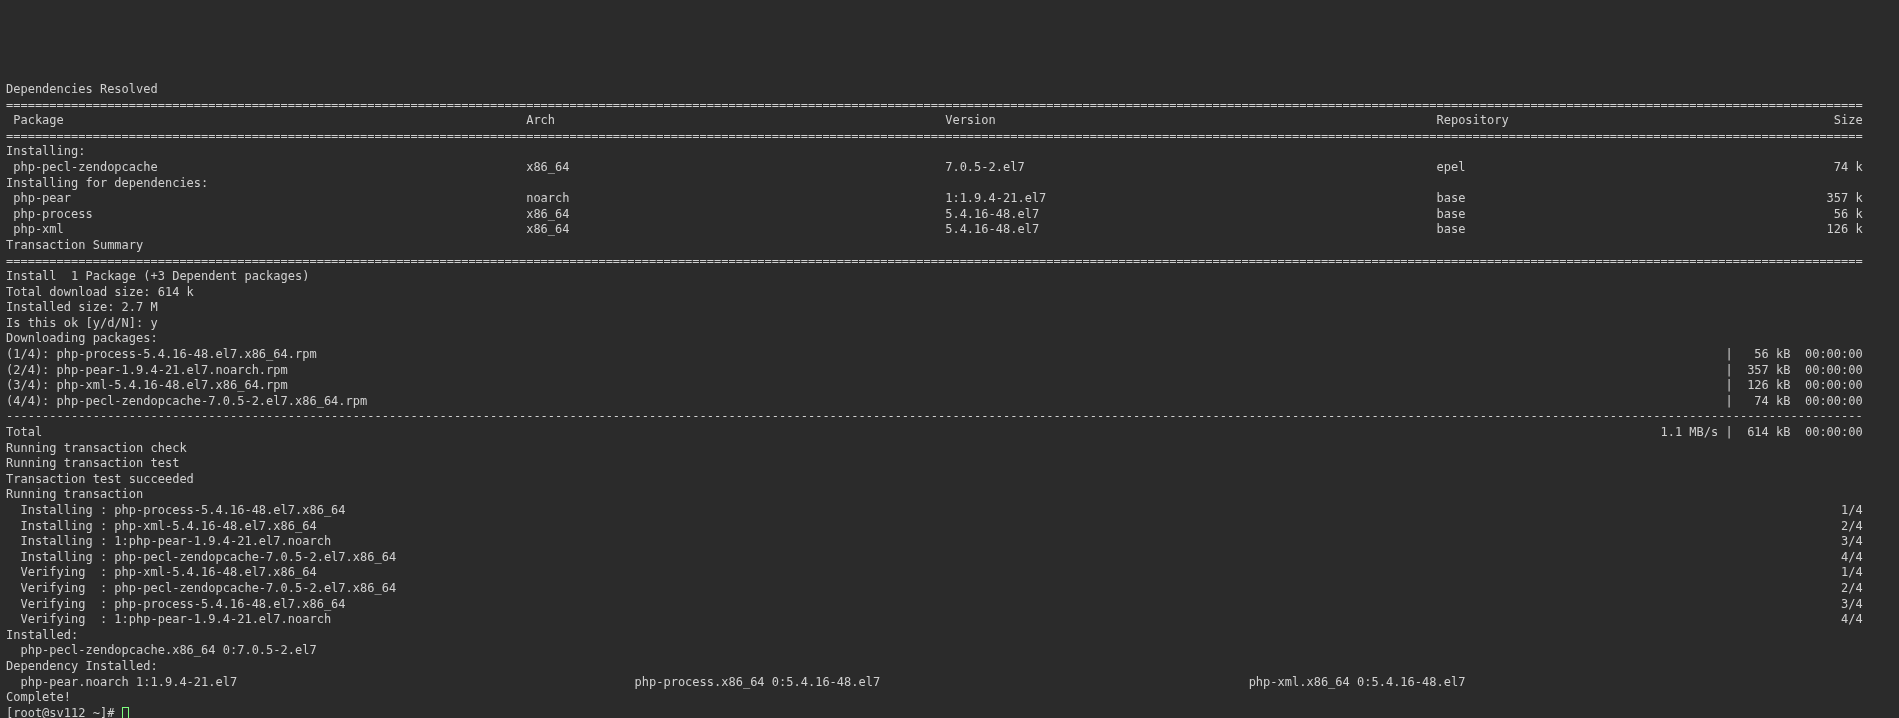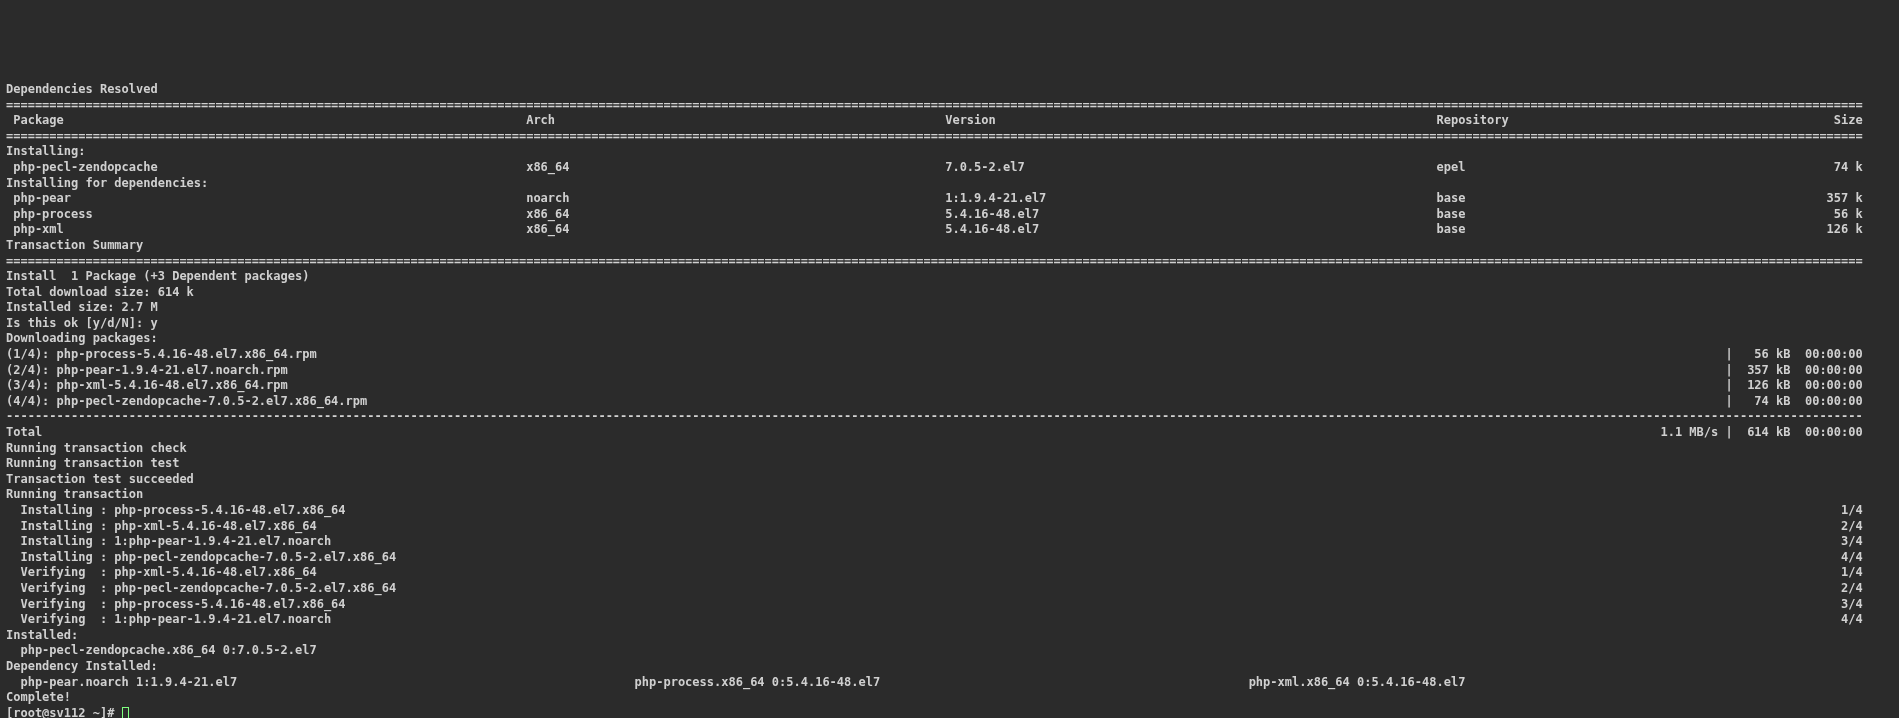--- a/index.html
+++ b/index.html
@@ -10,21 +10,21 @@
     font-family: "Consolas", "DejaVu Sans Mono", "Menlo", monospace;
     font-size: 12px;
     line-height: 1.3;
     white-space: pre;
     overflow-x: hidden;
   }
   .terminal {
     padding: 4px 6px;
     width: 1887px;
   }
-  .line { display: block; font-weight: bold; }
+  .line { display: block; }
   .cursor {
     display: inline-block;
     width: 7px;
     height: 13px;
     border: 1px solid #7fff7f;
     box-sizing: border-box;
     vertical-align: text-bottom;
   }
 </style>
 </head>

